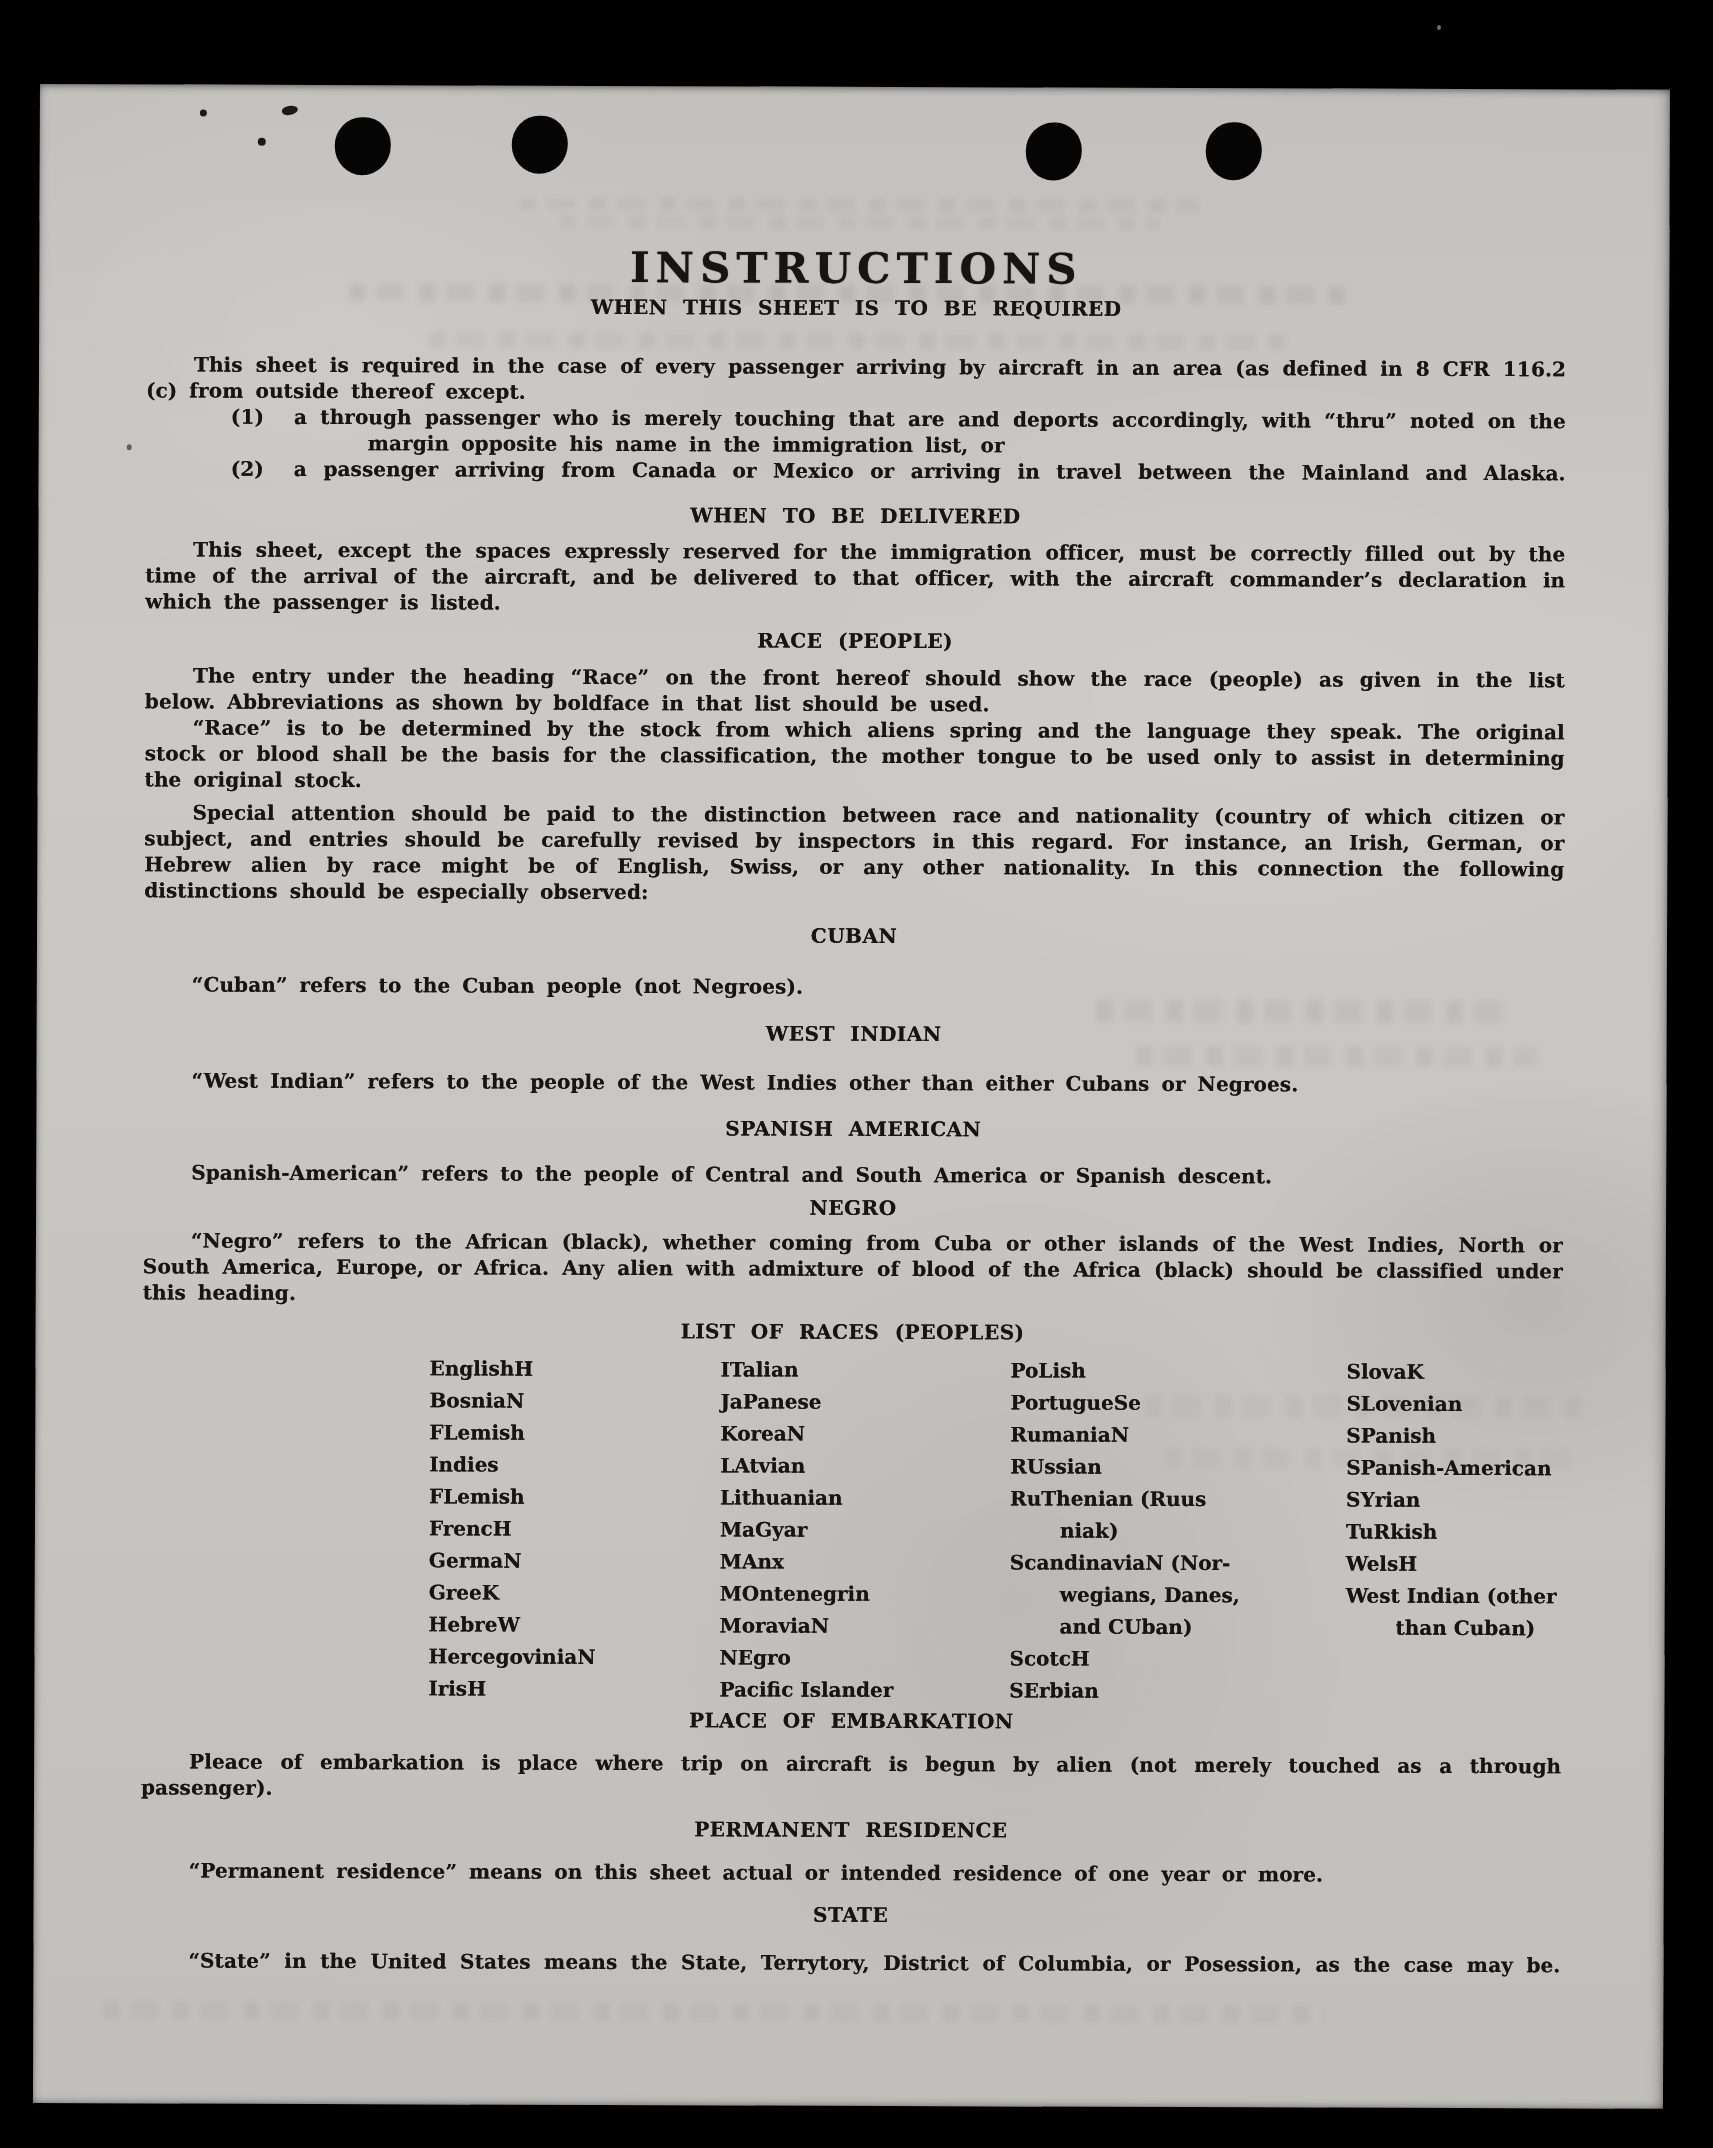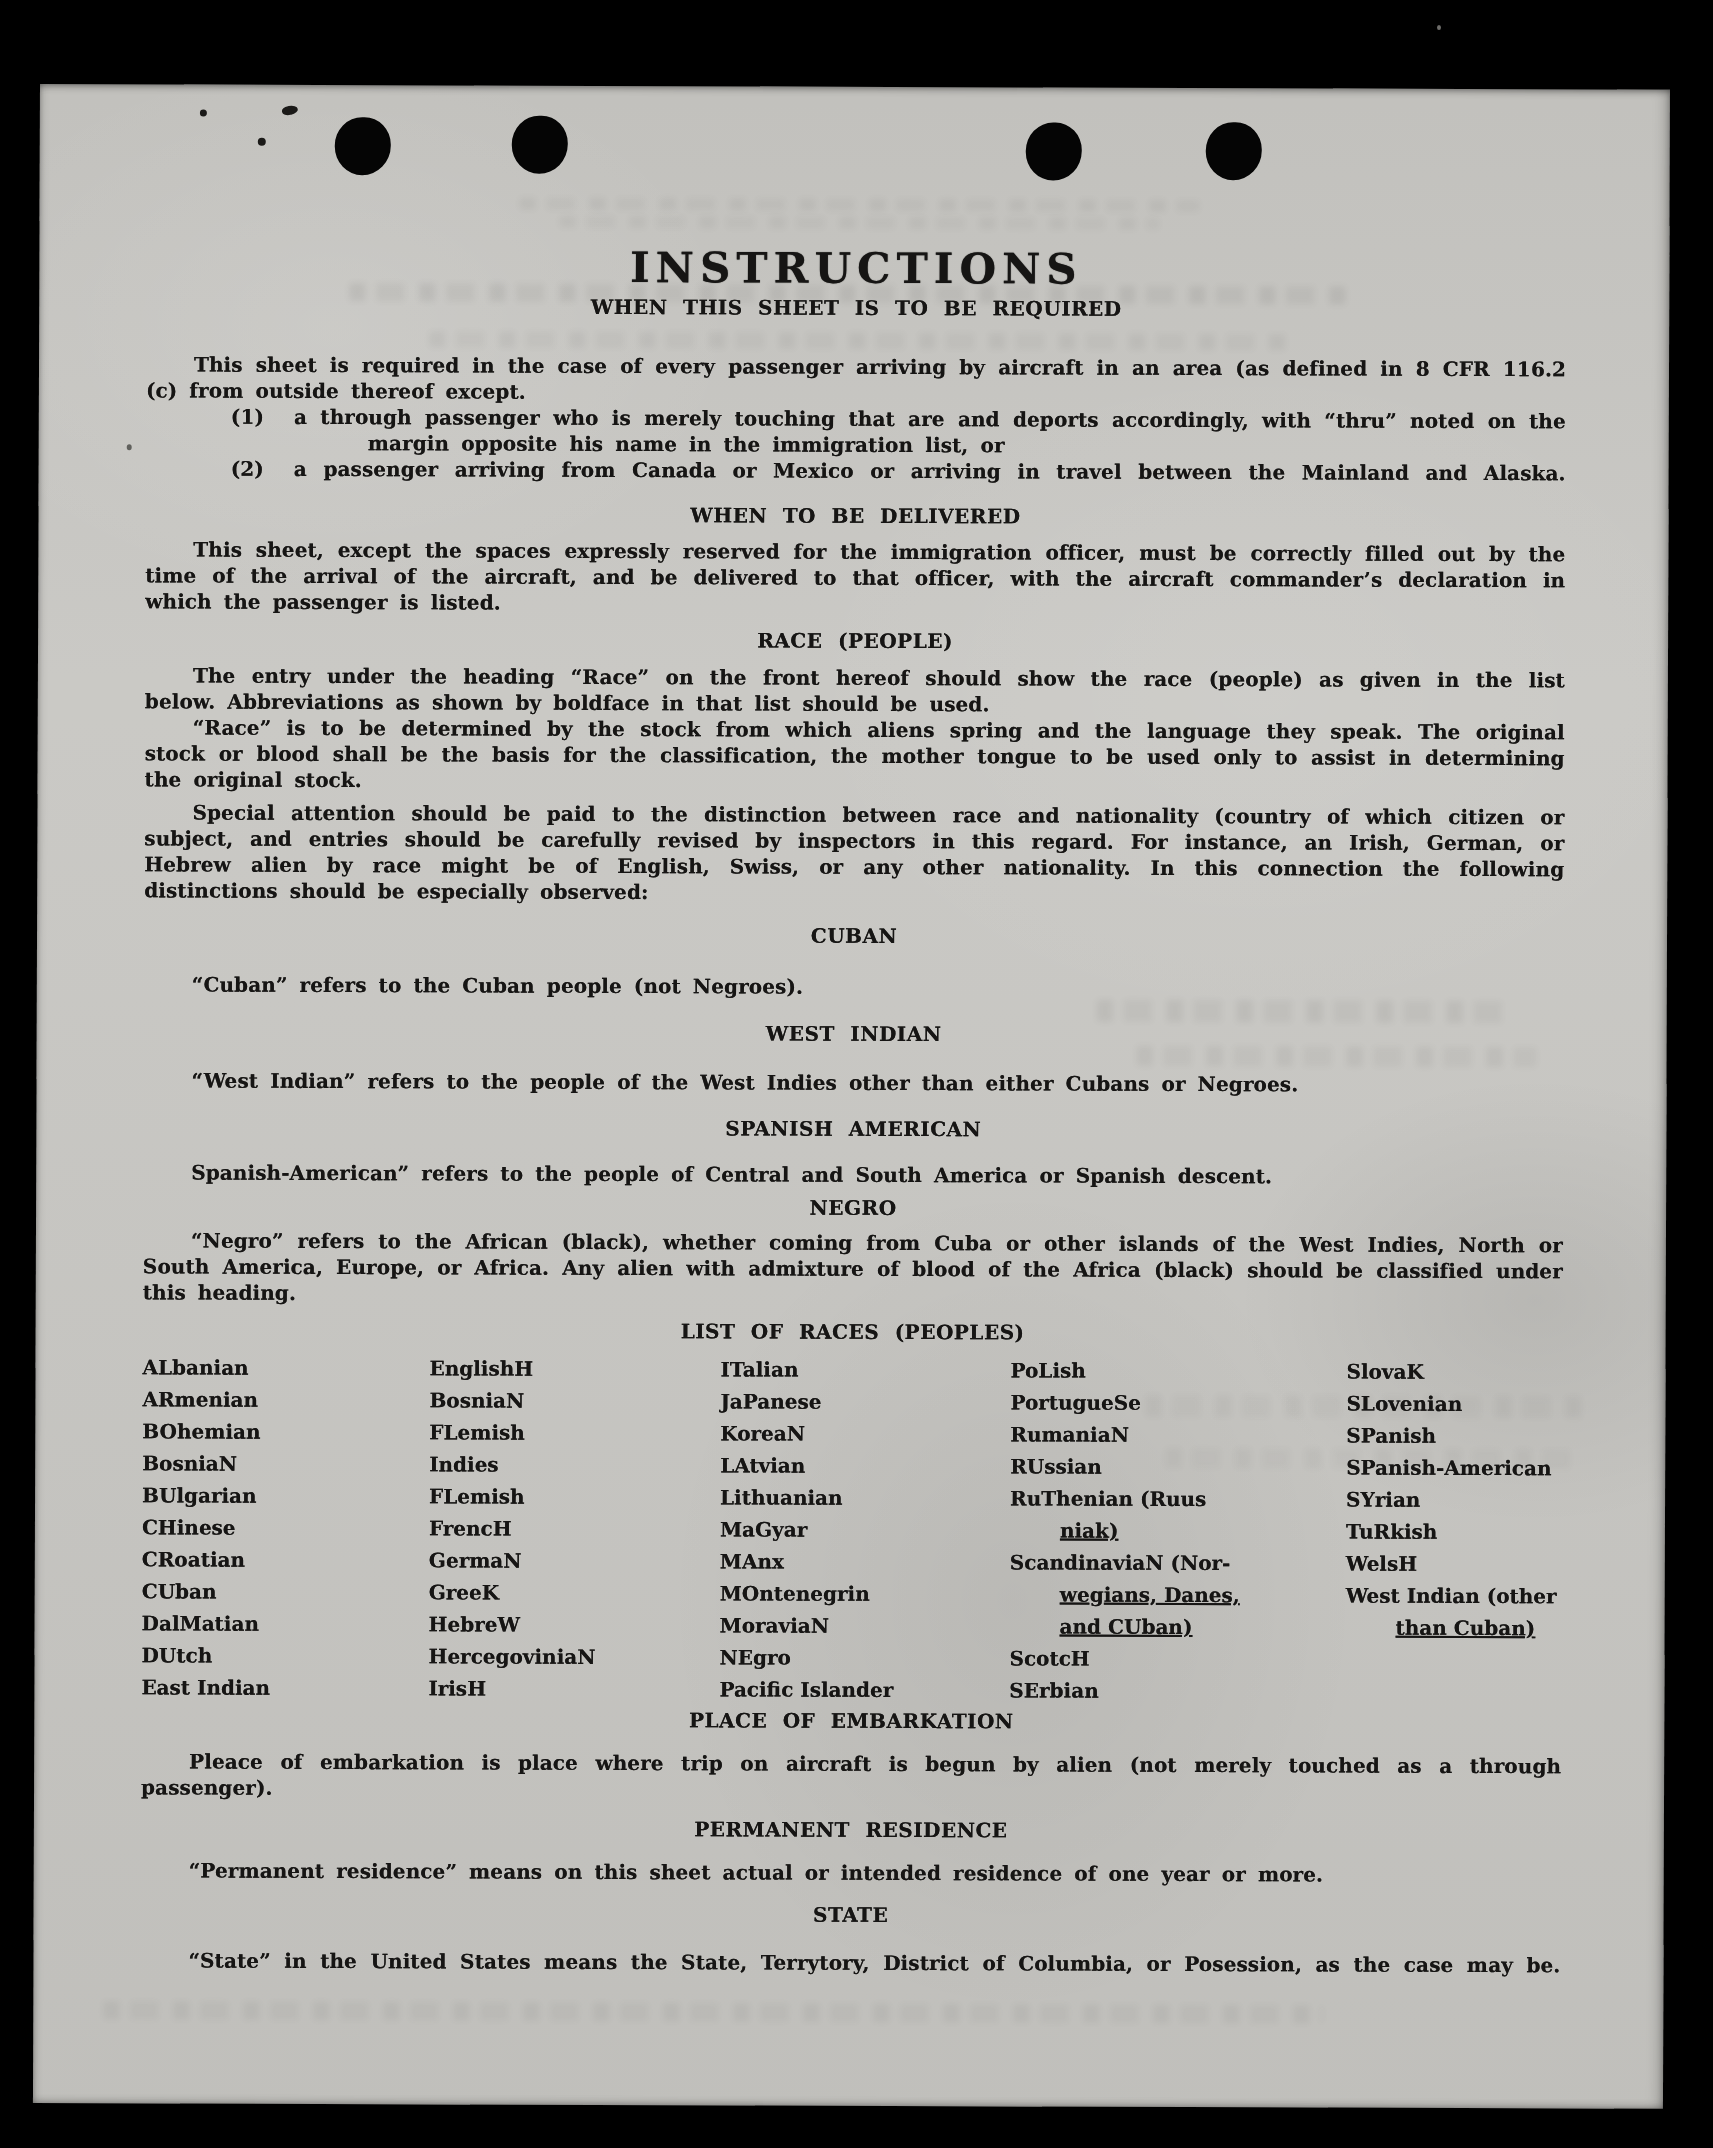--- a/index.html
+++ b/index.html
@@ -45,21 +45,21 @@
     text-shadow:0 0 0.5px rgba(25,24,22,0.75);
   }
   .num-label{padding-right:30px;}
   .force-just{text-align-last:justify;}
   .races-grid{position:relative;height:352px;}
   .rcol{position:absolute;top:0;}
   .race{
     font-size:20px;line-height:32px;height:32px;font-weight:bold;white-space:nowrap;
     text-shadow:0 0 0.5px rgba(25,24,22,0.8);
   }
-  .race.ind{padding-left:50px;text-decoration:underline;}
+  .race.ind{padding-left:50px;}
   .ghost{
     position:absolute;border-radius:3px;
     background:repeating-linear-gradient(90deg,
       rgba(45,44,42,0.55) 0px, rgba(45,44,42,0.55) 16px,
       rgba(45,44,42,0) 16px,  rgba(45,44,42,0) 27px,
       rgba(45,44,42,0.4) 27px, rgba(45,44,42,0.4) 55px,
       rgba(45,44,42,0) 55px,  rgba(45,44,42,0) 70px);
     filter:blur(3px);
   }
   .speck{position:absolute;background:#1b1a18;border-radius:50%;}
@@ -116,33 +116,20 @@
     <p class="body-p ind1" style="margin-top:24px;">“West Indian” refers to the people of the West Indies other than either Cubans or Negroes.</p>
 
     <h2 class="sec-h" style="margin-top:21px;">SPANISH AMERICAN</h2>
     <p class="body-p ind1" style="margin-top:21px;">Spanish-American” refers to the people of Central and South America or Spanish descent.</p>
 
     <h2 class="sec-h" style="margin-top:8px;">NEGRO</h2>
     <p class="body-p ind1" style="margin-top:10px;">“Negro” refers to the African (black), whether coming from Cuba or other islands of the West Indies, North or South America, Europe, or Africa. Any alien with admixture of blood of the Africa (black) should be classified under this heading.</p>
 
     <h2 class="sec-h" style="margin-top:12px;">LIST OF RACES (PEOPLES)</h2>
     <div class="races-grid" style="margin-top:10px;">
-        <div class="rcol" style="left: 0px;">
-          <div class="race">ALbanian</div>
-          <div class="race">ARmenian</div>
-          <div class="race">BOhemian</div>
-          <div class="race">BosniaN</div>
-          <div class="race">BUlgarian</div>
-          <div class="race">CHinese</div>
-          <div class="race">CRoatian</div>
-          <div class="race">CUban</div>
-          <div class="race">DalMatian</div>
-          <div class="race">DUtch</div>
-          <div class="race">East Indian</div>
-        </div>
         <div class="rcol" style="left: 287px;">
           <div class="race">EnglishH</div>
           <div class="race">BosniaN</div>
           <div class="race">FLemish</div>
           <div class="race">Indies</div>
           <div class="race">FLemish</div>
           <div class="race">FrencH</div>
           <div class="race">GermaN</div>
           <div class="race">GreeK</div>
           <div class="race">HebreW</div>

